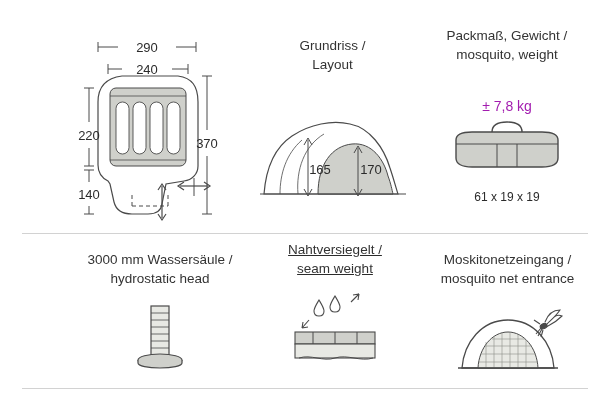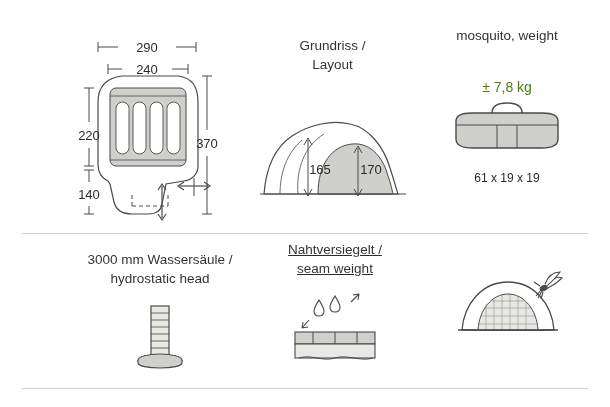--- a/index.html
+++ b/index.html
@@ -51,21 +51,21 @@
   .cell-layout { left: 255px; top: 36px; width: 155px; height: 190px; }
   .cell-layout .caption { }
   .layout-svg { display: block; margin: 16px auto 0; }
 
   
   .cell-pack { left: 418px; top: 26px; width: 178px; height: 200px; }
   .cell-pack .caption { margin-bottom: 0; }
   .weight {
     text-align: center;
     font-size: 14px;
-    color: #4d7c0f;
+    color: #a21caf;
     margin-top: 34px;
   }
   .bag-wrap { text-align: center; margin-top: 6px; }
   .packsize {
     text-align: center;
     font-size: 12px;
     color: #2b2b2b;
     margin-top: 10px;
   }
 
@@ -198,20 +198,21 @@
         <text x="62" y="84">165</text>
         <text x="113" y="84">170</text>
       </g>
     </svg>
     <span class="sr">165</span>
     <span class="sr">170</span>
   </div>
 
   <div class="cell cell-pack">
     <div class="caption">
+      <span class="line">Packmaß, Gewicht /</span>
       <span class="line">mosquito, weight</span>
     </div>
     <div class="weight">± 7,8 kg</div>
     <div class="bag-wrap">
       <svg width="130" height="56" viewBox="0 0 130 56">
         <path d="M14 20 C14 14 20 12 30 12 L100 12 C110 12 116 14 116 20
                  L116 38 C116 44 110 47 100 47 L30 47 C20 47 14 44 14 38 Z" fill="#cfd0cb" stroke="#4a4a4a" stroke-width="1.4"></path>
         <path d="M14 24 L116 24" stroke="#4a4a4a" stroke-width="1"></path>
         <path d="M50 12 C50 5 56 2 65 2 C74 2 80 5 80 12" fill="none" stroke="#4a4a4a" stroke-width="1.4"></path>
         <path d="M55 24 L55 47 M75 24 L75 47" stroke="#4a4a4a" stroke-width="1"></path>
@@ -269,20 +270,22 @@
           <line x1="68" y1="40" x2="68" y2="52"></line>
         </g>
 
         <path d="M10 66 C22 62 34 70 46 66 C58 62 72 70 84 66" fill="none" stroke="#4a4a4a" stroke-width="1"></path>
       </svg>
     </div>
   </div>
 
   <div class="cell cell-mosq">
     <div class="caption">
+      <span class="line">Moskitonetzeingang /</span>
+      <span class="line">mosquito net entrance</span>
     </div>
     <div class="icon-wrap">
       <svg width="120" height="74" viewBox="0 0 120 74">
 
         <path d="M14 66 C16 40 34 18 60 18 C86 18 104 40 106 66 Z" fill="#ffffff" stroke="#4a4a4a" stroke-width="1.3"></path>
 
         <path d="M30 66 C31 46 44 30 60 30 C76 30 89 46 90 66 Z" fill="#e8e9e4" stroke="#4a4a4a" stroke-width="1"></path>
 
         <g stroke="#8c8f88" stroke-width="0.6">
           <line x1="38" y1="40" x2="38" y2="66"></line>

